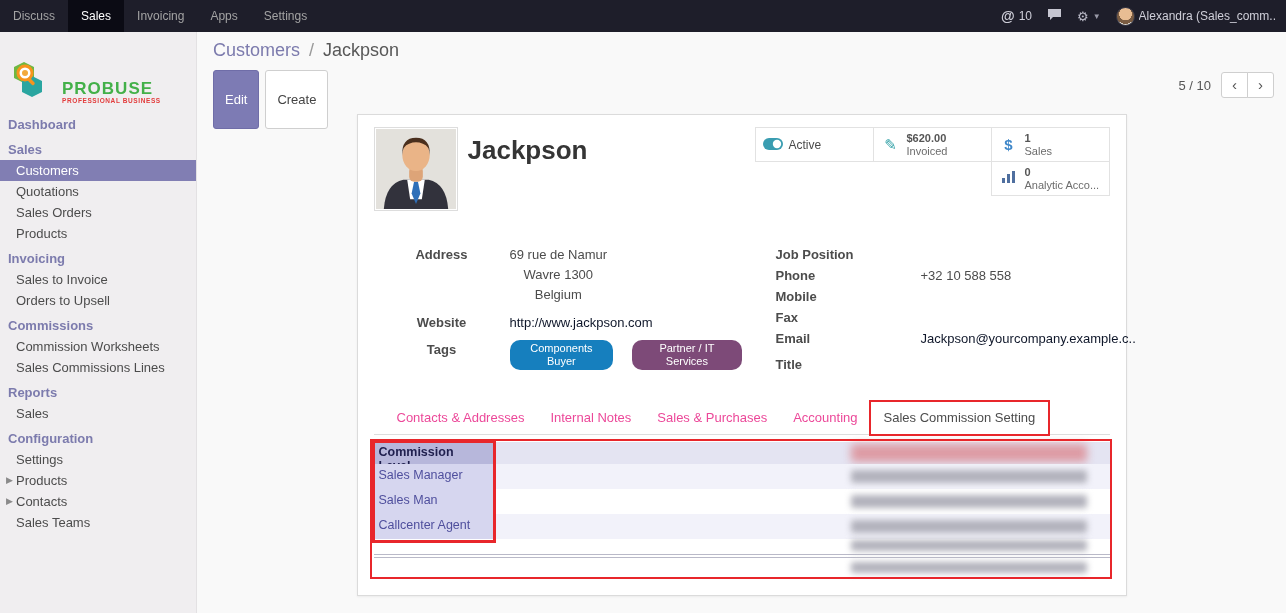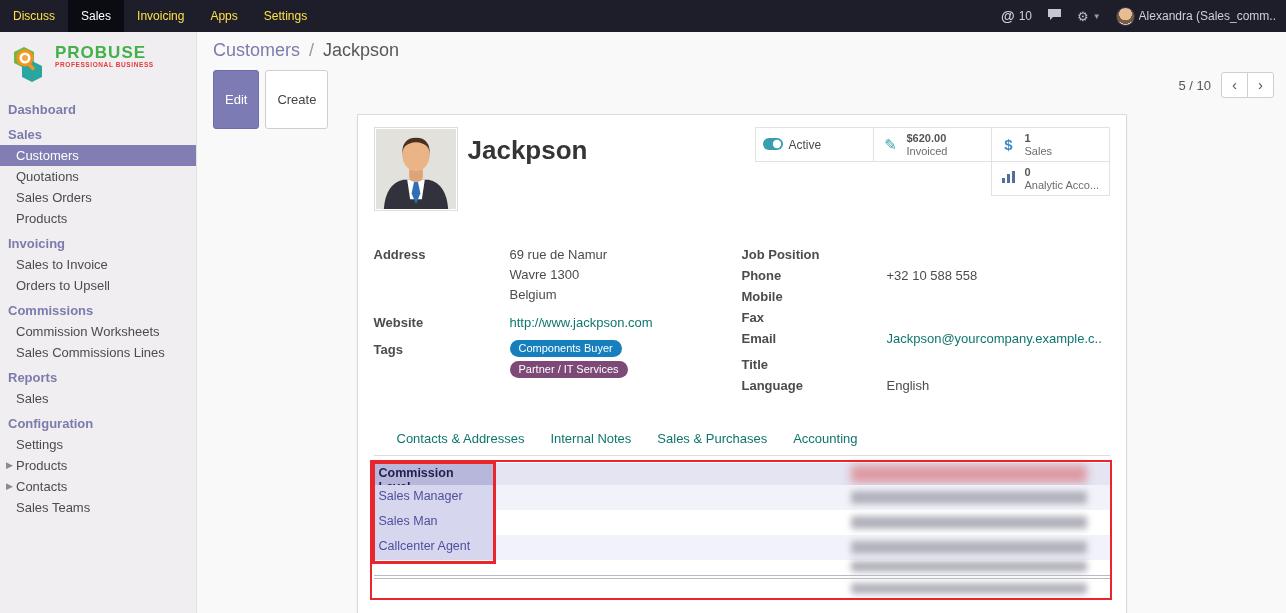--- a/index.html
+++ b/index.html
@@ -5,32 +5,32 @@
   * { box-sizing: border-box; }
   html,body { margin:0; padding:0; }
   body {
     width:1286px; height:613px; position:relative; overflow:hidden;
     background:#fff; font-family:"Liberation Sans", sans-serif; color:#4c4c4c;
   }
   
   .topbar { position:absolute; top:0; left:0; right:0; height:32px; background:#1e1e2a;
     display:flex; align-items:stretch; z-index:20; }
   .topbar .menus { display:flex; }
-  .topbar .menu { color:#fde047; font-size:12px; line-height:32px; padding:0 13px; cursor:pointer; }
+  .topbar .menu { color:#a3a3a3; font-size:12px; line-height:32px; padding:0 13px; cursor:pointer; }
   .topbar .menu.active { background:#0b0b14; color:#fff; }
   .topbar-right { margin-left:auto; display:flex; align-items:center; gap:15px; padding-right:10px; color:#cfcfd9; font-size:12px; }
   .tb-group { display:flex; align-items:center; gap:4px; cursor:pointer; }
   .at-glyph { font-size:14px; font-weight:bold; color:#cfcfd9; }
   .caret { font-size:8px; color:#9a9aa8; }
   .tb-avatar { width:19px; height:19px; border-radius:50%;
     background:radial-gradient(circle at 50% 35%, #e8bd93 0 45%, #7a5c42 46% 70%, #d7d2c8 71%); border:1px solid #3a3a48; }
   .user-name { white-space:nowrap; max-width:150px; overflow:hidden; }
   
   .sidebar { position:absolute; top:32px; left:0; width:197px; bottom:0; background:#f0eef0; border-right:1px solid #e3e1e3; }
-  .logo { display:flex; align-items:flex-start; gap:9px; padding:13px 4px 10px 10px; }
+  .logo { display:flex; align-items:flex-end; gap:16px; padding:28px 4px 10px 10px; }
   .logo-title { color:#43b049; font-weight:bold; font-size:17px; letter-spacing:1px; line-height:16px; }
   .logo-sub { color:#e23c3c; font-size:6.5px; font-weight:bold; letter-spacing:.6px; }
   .nav { font-size:13px; }
   .nav-heading { color:#7c7bad; font-weight:bold; padding:3px 0 3px 8px; cursor:pointer; }
   .nav-section + .nav-section .nav-heading { margin-top:4px; }
   .nav-item { color:#4c4c4c; padding:2px 0 2px 16px; line-height:17px; cursor:pointer; display:flex; align-items:center; }
   .nav-item.active { background:#817eb3; color:#fff; }
   .nav-item .arrow { color:#8a8a8a; font-size:9px; margin:0 4px 0 -10px; width:6px; }
   
   .main { position:absolute; top:32px; left:197px; right:0; bottom:0; background:#f9f9f9; overflow:hidden; }
@@ -62,36 +62,36 @@
   .stat + .stat { margin-left:-1px; }
   .stat.second-row { margin-left:0; margin-top:-1px; }
   .stat .icon { width:20px; text-align:center; flex:0 0 auto; }
   .stat-value { font-size:11px; line-height:13px; color:#555; font-weight:bold; }
   .stat-label { font-size:11px; line-height:13px; color:#6c6c6c; }
   .stat-single { font-size:12px; color:#4a4a4a; }
   .pencil-glyph { color:#35a2a8; font-size:15px; }
   .dollar-glyph { color:#3f87c9; font-weight:bold; font-size:15px; }
   
   .fields { display:flex; margin-top:34px; font-size:13px; }
-  .col-left { width:368px; flex:0 0 auto; }
-  .col-right { flex:1; }
+  .col-left { width:368px; flex:0 0 auto;text-align:center; }
+  .col-right { flex:1;margin-left:34px; }
   .frow { display:flex; line-height:19px; margin-bottom:2px; }
   .flabel { font-weight:bold; color:#4c4c4c; flex:0 0 auto; }
   .col-left .flabel { width:136px; }
   .col-right .flabel { width:145px; }
   .fvalue { color:#4c4c4c; }
   .addr-line { line-height:20px; }
-  .link { color:#0f766e; cursor:pointer; }
+  .link { color:#0f172a; cursor:pointer; }
   .mt { margin-top:8px; }
   .title-gap { margin-top:7px; }
-  .tags-col { display:flex; flex-direction:column; align-items:flex-start; gap:4px; }
+  .tags-col { display:flex; flex-direction:row; align-items:flex-start; gap:19px; }
   .tag { color:#fff; font-size:11px; padding:2px 9px; border-radius:10px; line-height:13px; cursor:pointer; }
   
   .tabbar { margin-top:26px; border-bottom:1px solid #ddd; padding-left:10px; display:flex; font-size:13px; }
-  .tab { padding:8px 13px 9px; color:#0f766e; cursor:pointer; white-space:nowrap; }
+  .tab { padding:8px 13px 9px; color:#ec4899; cursor:pointer; white-space:nowrap; }
   .tab.active { color:#4c4c4c; background:#fff; position:relative; z-index:3; outline:2px solid #e8262b; }
   
   .ctable { margin-top:7px; position:relative; font-size:12.5px; }
   .t-row { display:flex; position:relative; }
   .t-header { height:22px; }
   .hcell-level { width:120px; background:#b7b7db; color:#1f1f4e; font-weight:bold; padding:3px 5px; }
   .hcell-rest { flex:1; background:#e4e4f2; }
   .t-data { height:25px;justify-content:space-between; }
   .cell-level { width:120px; background:#d6d6ef; color:#4f4f9d; padding:4px 5px; }
   .cell-rest { flex:1; }
@@ -315,32 +315,29 @@
           <span class="fvalue"></span>
         </div>
         <div class="frow">
           <span class="flabel">Email</span>
           <span class="fvalue link">Jackpson@yourcompany.example.c..</span>
         </div>
         <div class="frow title-gap">
           <span class="flabel">Title</span>
           <span class="fvalue"></span>
         </div>
-        <div class="frow">
-          <span class="flabel">Language</span>
-          <span class="fvalue">English</span>
-        </div>
       </div>
     </div>
 
     <div class="tabbar">
       <span class="tab">Contacts &amp; Addresses</span>
       <span class="tab">Internal Notes</span>
       <span class="tab">Sales &amp; Purchases</span>
       <span class="tab">Accounting</span>
+      <span class="tab active">Sales Commission Setting</span>
     </div>
 
     <div class="ctable">
       <div class="t-row t-header">
         <div class="hcell-level">Commission Level</div>
         <div class="hcell-rest"></div>
         <div class="redact pink"></div>
       </div>
       <div class="t-row t-data alt">
         <div class="cell-level">Sales Manager</div>

